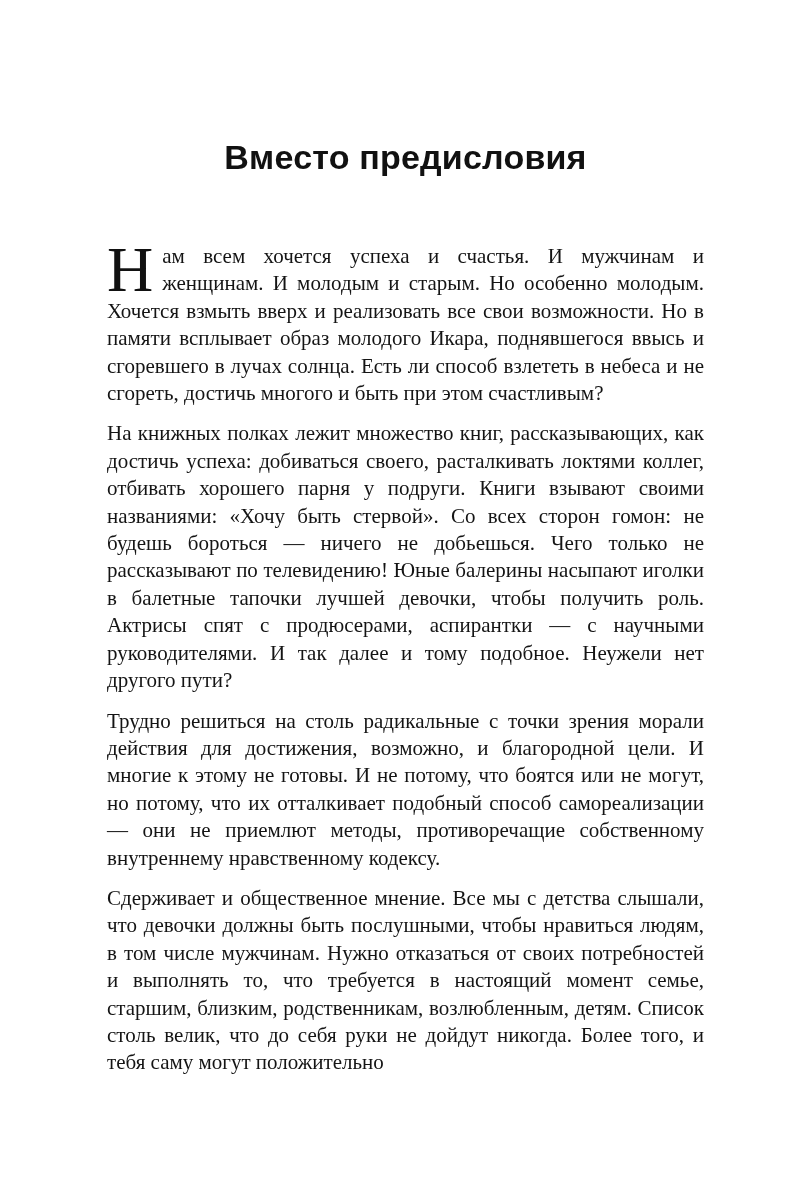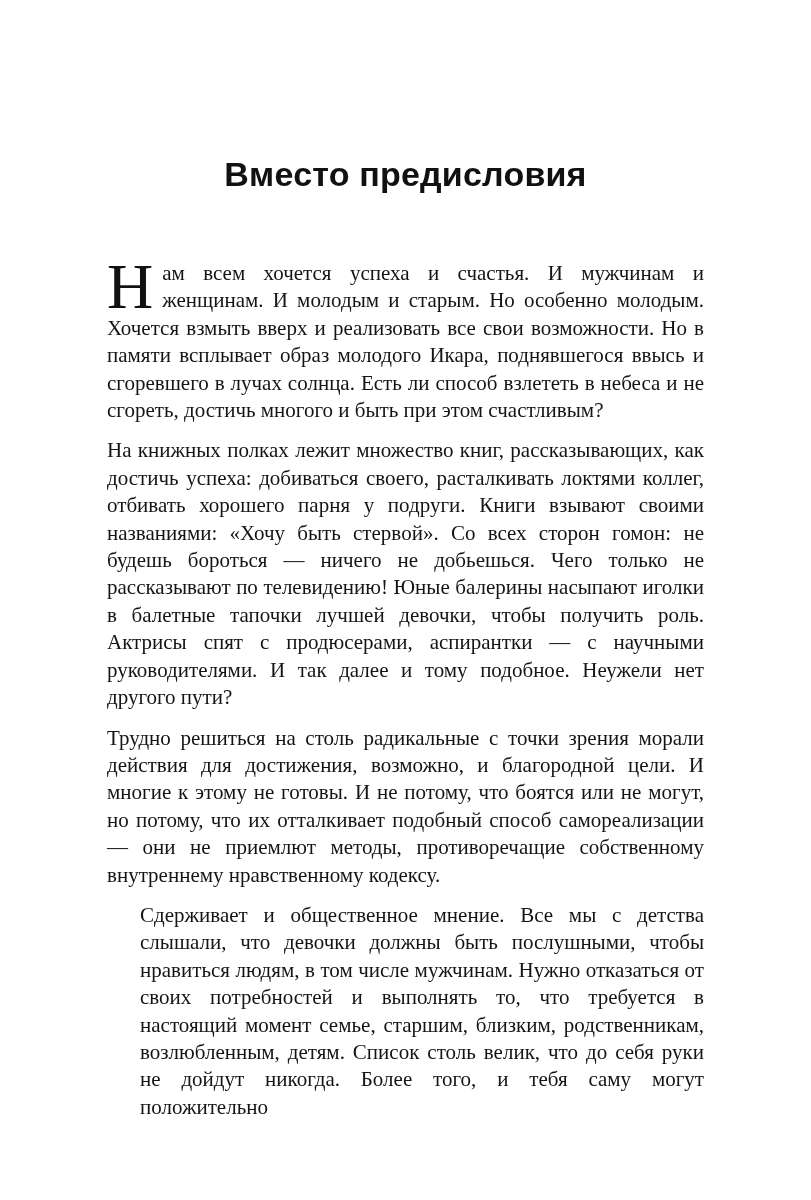--- a/index.html
+++ b/index.html
@@ -10,21 +10,21 @@
   .page {
     width: 811px;
     height: 1200px;
     background: #ffffff;
     color: #1a1a1a;
     position: relative;
     overflow: hidden;
     box-sizing: border-box;
   }
   .chapter-title {
-    margin: 17px;
+    margin: 0;
     padding-top: 138px;
     padding-bottom: 0;
     text-align: center;
     font-family: "Liberation Sans", "DejaVu Sans", sans-serif;
     font-weight: 700;
     font-size: 34px;
     letter-spacing: 0.2px;
     color: #111111;
   }
   .text-block {
@@ -36,21 +36,20 @@
     text-align: justify;
     color: #141414;
     hyphens: auto;
     -webkit-hyphens: auto;
   }
   .para {
     margin: 0 0 13px 0;
   }
   .para:last-child {
     margin-bottom: 0;
-    margin-left: 33px;
   }
   .dropcap {
     float: left;
     font-size: 64px;
     line-height: 49px;
     padding: 2px 9px 0 0;
     color: #111111;
     font-family: "Liberation Serif", "DejaVu Serif", serif;
   }
 </style>

